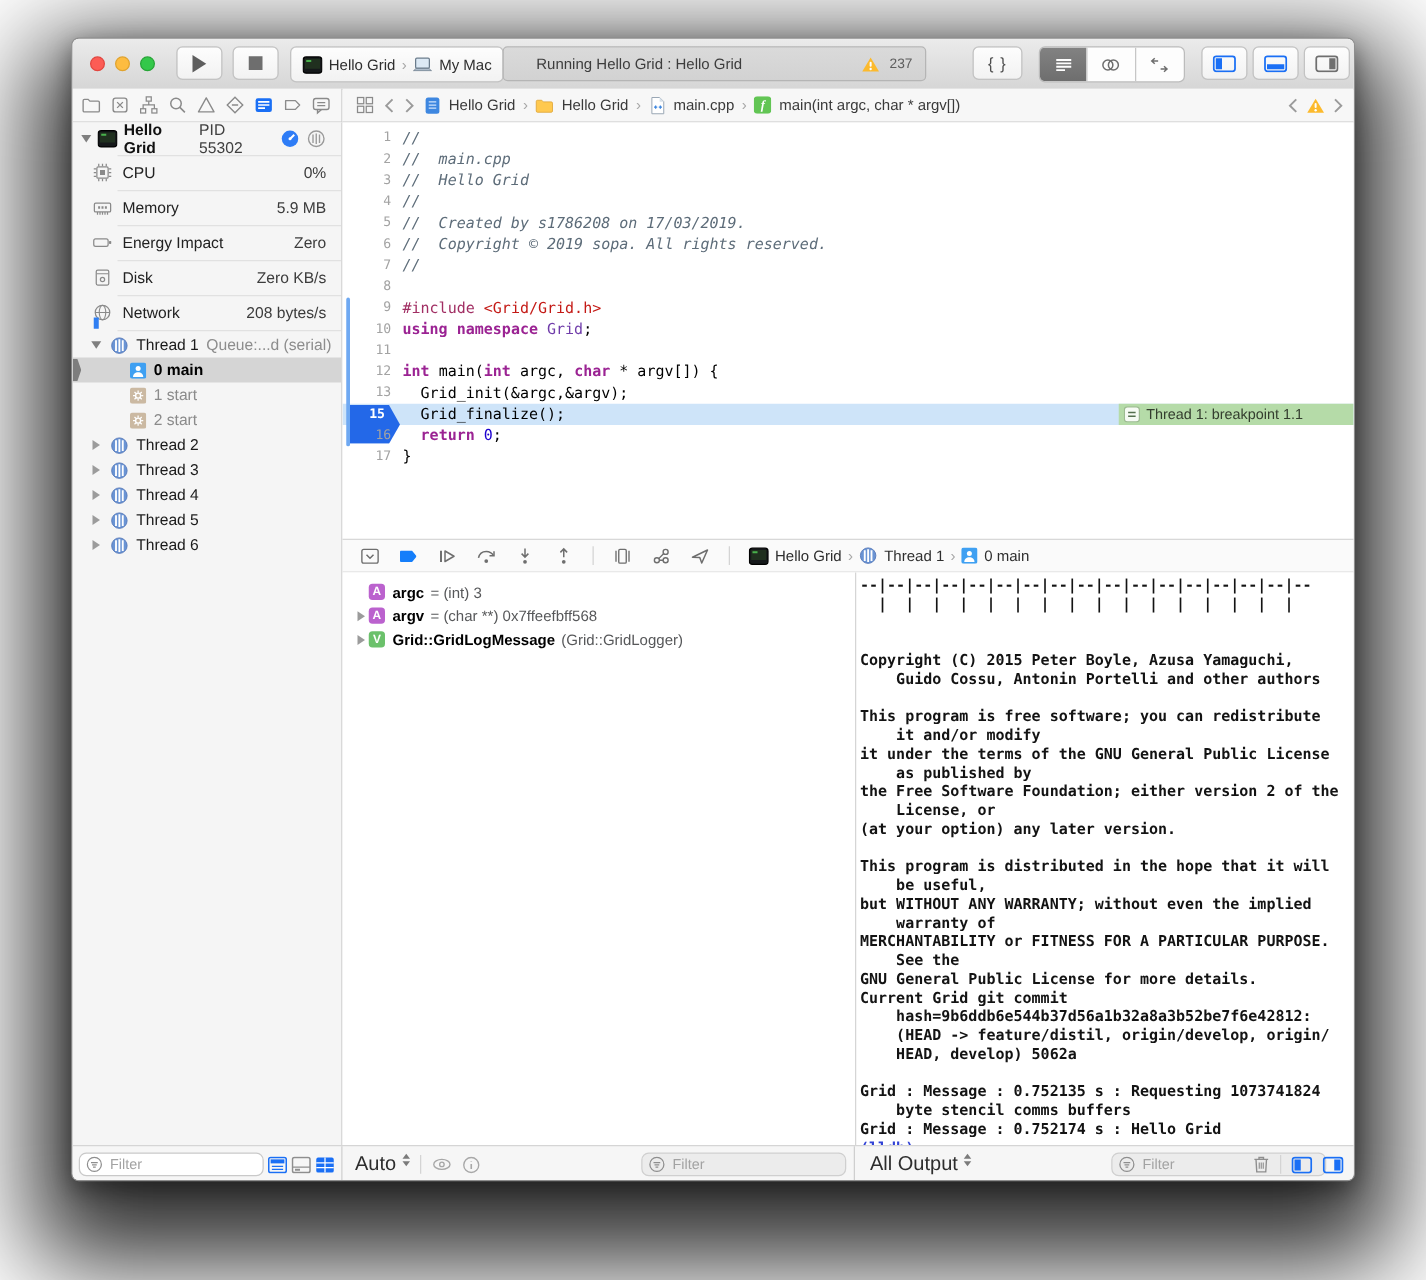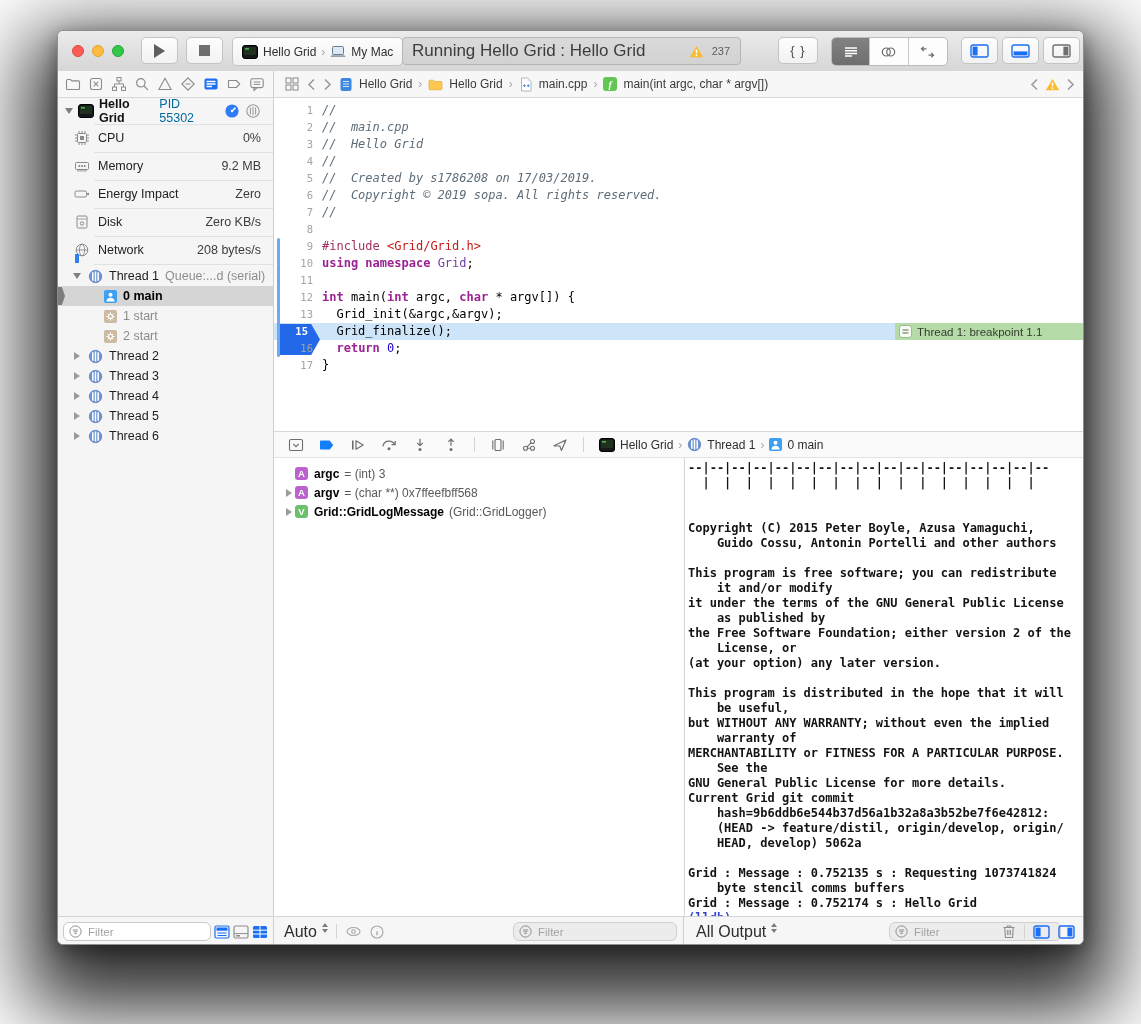--- a/index.html
+++ b/index.html
@@ -13,41 +13,41 @@
   .tl{width:12px;height:12px;border-radius:50%;box-sizing:border-box}
   .tl.red{background:#fc5c55;border:1px solid #e2463f}
   .tl.yel{background:#fdbc40;border:1px solid #e0a32e}
   .tl.grn{background:#34c84a;border:1px solid #27a537}
   .tbtn{position:absolute;top:6px;height:27px;background:linear-gradient(#fdfdfd,#f2f2f2);border:1px solid #c3c3c3;border-radius:5px;display:flex;align-items:center;justify-content:center;box-sizing:border-box}
   .play-glyph{width:0;height:0;border-top:7px solid transparent;border-bottom:7px solid transparent;border-left:11px solid #5e5e5e}
   .stop-glyph{width:11px;height:11px;background:#6e6e6e}
   .scheme{position:absolute;left:174px;top:6px;height:27px;background:linear-gradient(#fdfdfd,#f2f2f2);border:1px solid #c3c3c3;border-radius:5px;display:flex;align-items:center;gap:5px;padding:0 9px;font-size:12px;color:#2e2e2e}
   .crumb-sep{color:#a8a8a8;font-size:12px}
   .status{position:absolute;left:344px;top:6px;width:339px;height:28px;background:linear-gradient(#dadada,#d2d2d2);border:1px solid #b5b5b5;border-radius:4px;box-sizing:border-box;display:flex;align-items:center}
-  .status-text{font-size:17px;color:#3d3d3d;padding-left:9px}
+  .status-text{font-size:12px;color:#3d3d3d;padding-left:26px}
   .warnbox{position:absolute;right:10px;top:0;height:100%;display:flex;align-items:center;gap:8px;font-size:11px;color:#5e5e5e}
   .libbtn{left:720px;width:40px;font-size:13px;color:#4d4d4d;letter-spacing:1px}
   .seg{position:absolute;left:773px;top:6px;height:27px;width:115px;border:1px solid #bcbcbc;border-radius:5px;display:flex;overflow:hidden;background:#fdfdfd}
   .seg .cell{width:38.3px;display:flex;align-items:center;justify-content:center;border-right:1px solid #c6c6c6;box-sizing:border-box}
   .seg .cell:last-child{border-right:none}
   .seg .cell.sel{background:linear-gradient(#828282,#6e6e6e)}
   .toggles{position:absolute;left:903px;top:6px;display:flex;gap:4px}
   .toggles .tbtn2{width:37px;height:27px;background:linear-gradient(#fdfdfd,#f2f2f2);border:1px solid #c3c3c3;border-radius:5px;display:flex;align-items:center;justify-content:center;box-sizing:border-box}
 
   
   .navbar{position:absolute;left:0;top:40px;width:216px;height:27px;background:#f7f7f7;border-bottom:1px solid #d8d8d8;border-right:1px solid #cfcfcf;box-sizing:border-box;display:flex;align-items:center;gap:7px;padding:0 7px}
   .jumpbar{position:absolute;left:216px;top:40px;right:0;height:27px;background:#f7f7f7;border-bottom:1px solid #d8d8d8;box-sizing:border-box;display:flex;align-items:center;gap:7px;padding:0 10px;font-size:12px;color:#3a3a3a}
   .jumpbar .crumbs{display:flex;align-items:center;gap:6px}
   .issue-nav{position:absolute;right:8px;top:0;height:26px;display:flex;align-items:center;gap:6px}
 
   
   .sidebar{position:absolute;left:0;top:67px;width:216px;height:818px;background:#f5f5f5;border-right:1px solid #cfcfcf;box-sizing:border-box;overflow:hidden}
   .proc-head{height:26px;display:flex;align-items:center;gap:5px;padding:0 12px 0 7px;font-size:12.5px}
   .proc-name{font-weight:bold;color:#111}
-  .proc-pid{color:#0369a1}
+  .proc-pid{color:#404040}
   .proc-head .spacer{margin-left:auto}
   .grow{height:28px;display:flex;align-items:center;gap:8px;padding:0 12px 0 16px;position:relative;font-size:12.5px;color:#222}
   .grow::before{content:"";position:absolute;top:0;left:36px;right:0;border-top:1px solid #e1e1e1}
   .grow .gval{margin-left:auto;color:#3c3c3c}
   .grow .spark{position:absolute;left:17px;bottom:1px;width:4px;height:9px;background:#2f7ef2}
   .threads{position:relative;padding-top:2px}
   .threads::before{content:"";position:absolute;top:0;left:36px;right:0;border-top:1px solid #e1e1e1}
   .trow{height:20px;display:flex;align-items:center;gap:6px;padding-left:14px;font-size:12.5px;color:#1b1b1b;position:relative}
   .trow .tdetail{color:#8d8d8d}
   .frow{height:20px;display:flex;align-items:center;gap:6px;padding-left:46px;font-size:12.5px;color:#8b8b8b;position:relative}
@@ -385,21 +385,21 @@
           </div>
           <div class="grow">
             <span class="ic">
               <svg width="16" height="16" viewBox="0 0 16 16" xmlns="http://www.w3.org/2000/svg">
                 <rect x="1.5" y="4.5" width="13" height="7" rx="1" fill="none" stroke="#8a8a8a"></rect>
                 <path d="M4 11.5v2.2M6 11.5v2.2M8 11.5v2.2M10 11.5v2.2M12 11.5v2.2" stroke="#8a8a8a"></path>
                 <path d="M4.5 7h1.6v2H4.5zM7.2 7h1.6v2H7.2zM9.9 7h1.6v2H9.9z" fill="#8a8a8a"></path>
               </svg>
             </span>
             <span>Memory</span>
-            <span class="gval">9.2 MB</span>
+            <span class="gval">5.9 MB</span>
           </div>
           <div class="grow">
             <span class="ic">
               <svg width="16" height="16" viewBox="0 0 16 16" xmlns="http://www.w3.org/2000/svg">
                 <rect x="1" y="5" width="11.5" height="6" rx="1.5" fill="none" stroke="#8a8a8a"></rect>
                 <rect x="13.2" y="6.8" width="1.8" height="2.4" rx="0.6" fill="#8a8a8a"></rect>
               </svg>
             </span>
             <span>Energy Impact</span>
             <span class="gval">Zero</span>

